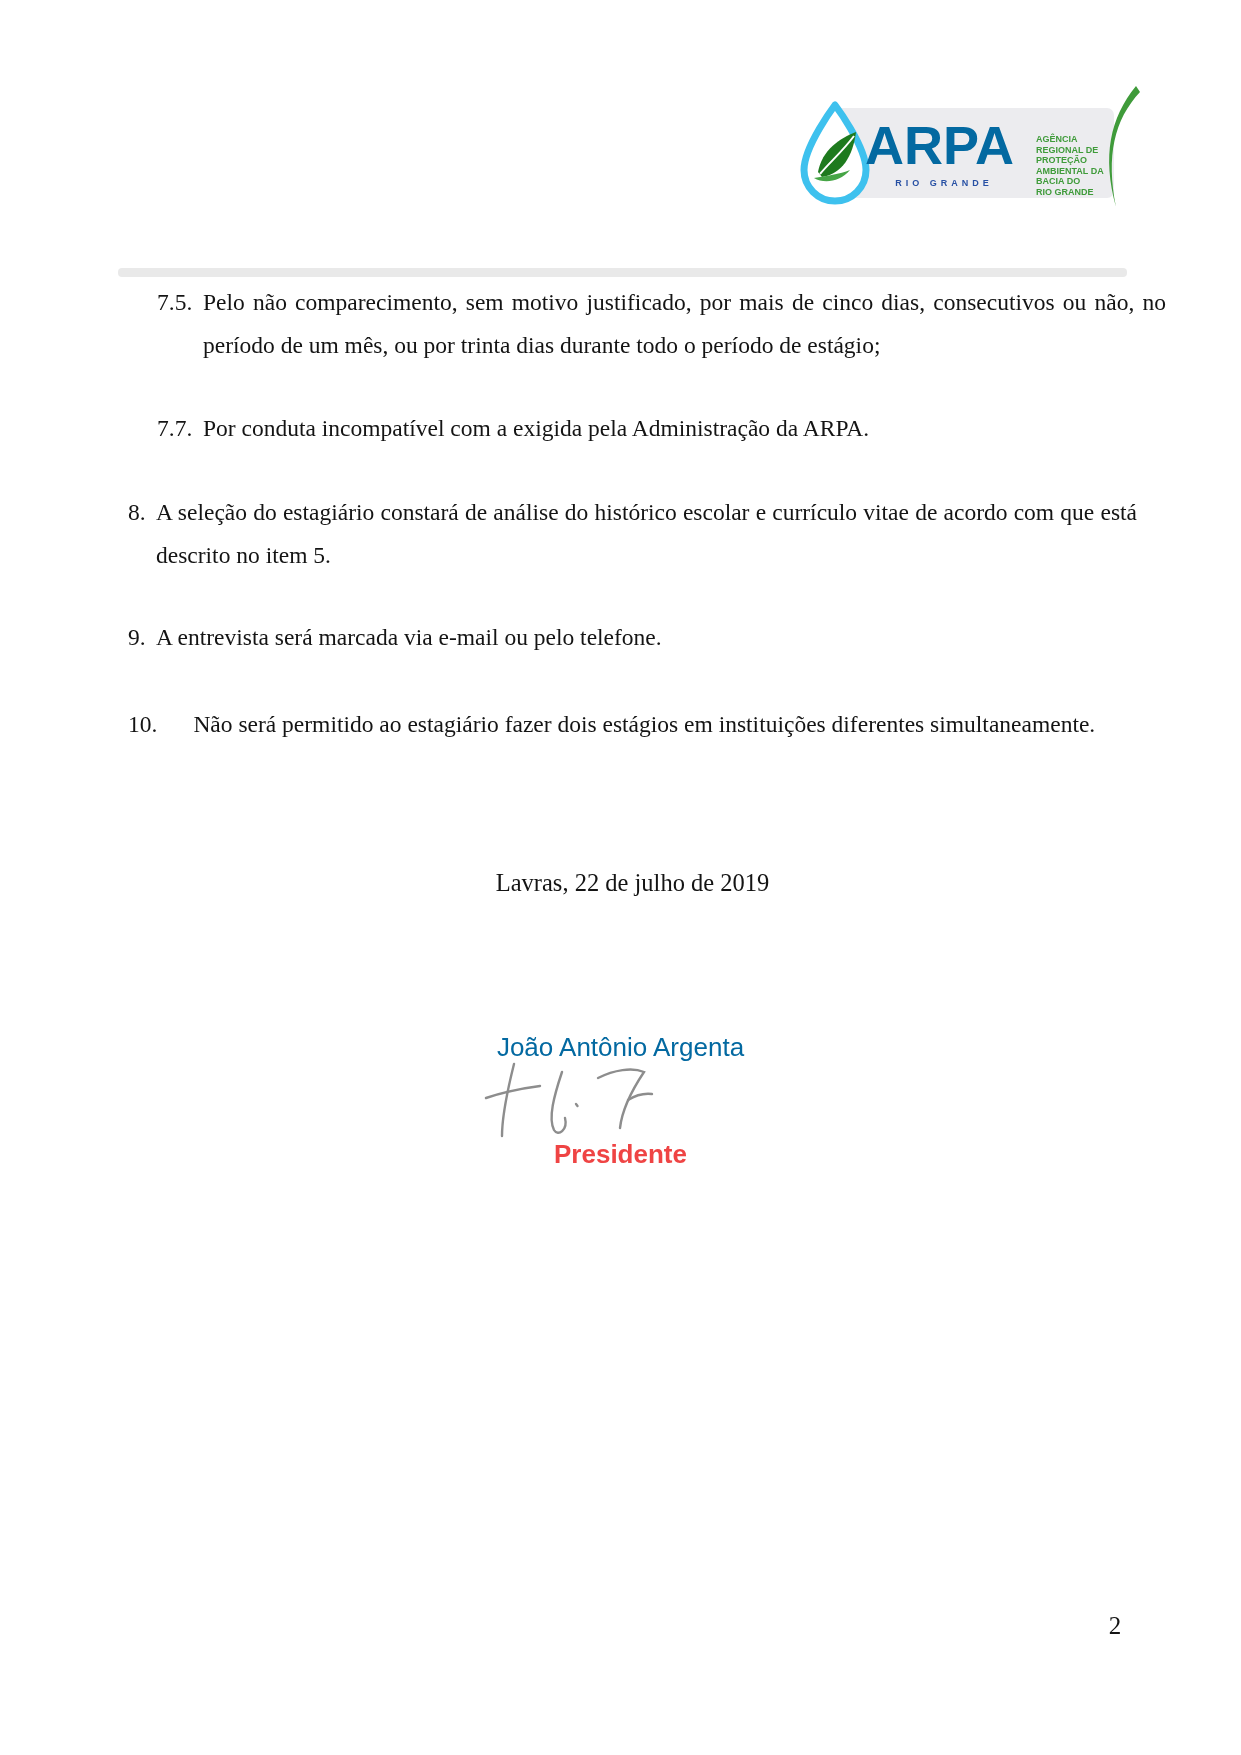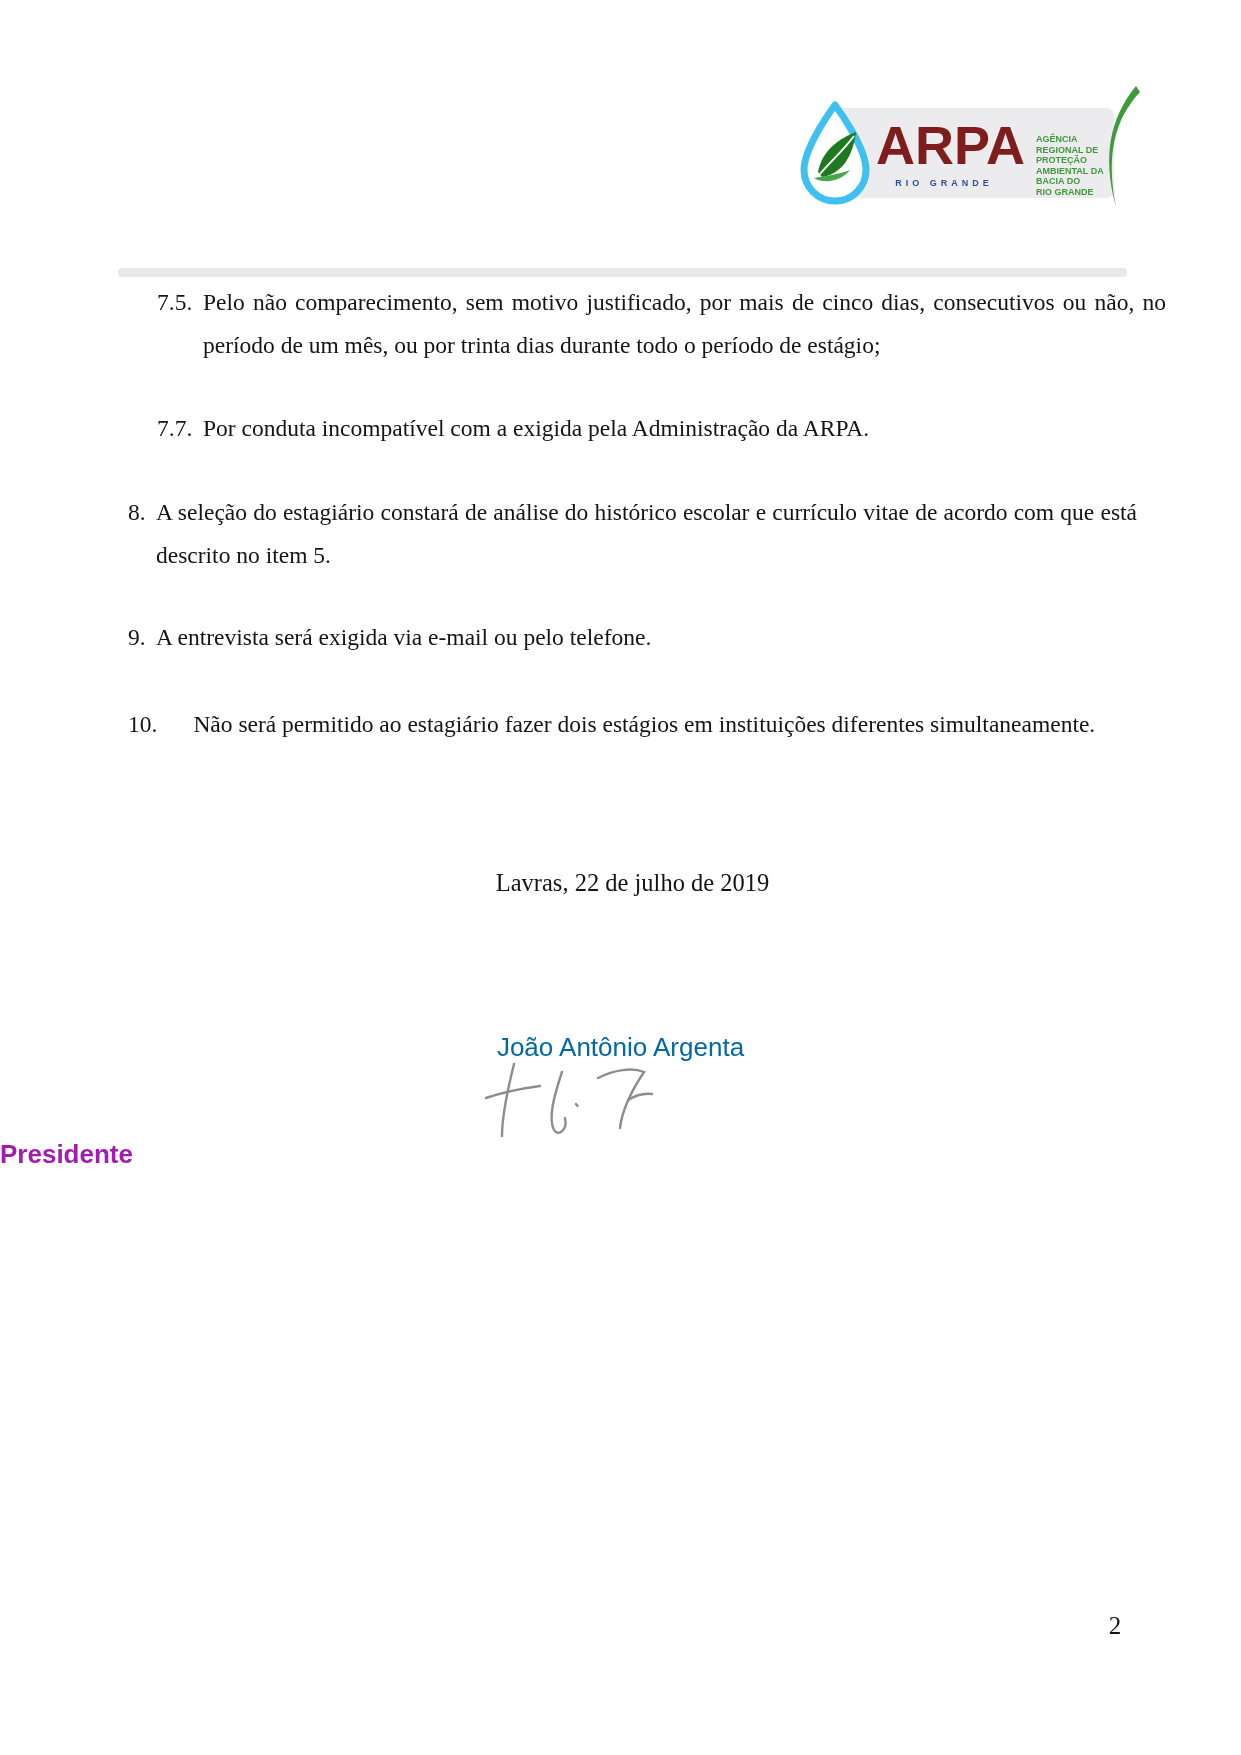--- a/index.html
+++ b/index.html
@@ -12,24 +12,24 @@
     overflow:hidden;
   }
   
   .logo{position:absolute;left:796px;top:84px;width:344px;height:125px;}
   .logo-panel{
     position:absolute;left:36px;top:24px;width:282px;height:90px;
     background:#ececef;border-radius:7px;
   }
   .logo-drop{position:absolute;left:0;top:16px;width:78px;height:106px;}
   .logo-wordmark{
-    position:absolute;left:80px;top:36px;width:148px;height:50px;
+    position:absolute;left:69px;top:36px;width:148px;height:50px;
     font-family:"Liberation Sans", sans-serif;font-weight:bold;
     font-size:54px;line-height:50px;letter-spacing:0px;
-    color:#7f1d1d;text-align:center;
+    color:#0369a1;text-align:center;
   }
   .logo-subtitle{
     position:absolute;left:78px;top:94px;width:140px;
     font-family:"Liberation Sans", sans-serif;font-weight:bold;
     font-size:9px;letter-spacing:4px;color:#2750a4;text-align:center;
   }
   .logo-agency{
     position:absolute;left:240px;top:50px;width:80px;
     font-family:"Liberation Sans", sans-serif;font-weight:bold;
     font-size:9px;line-height:10.5px;color:#3f9b3a;
@@ -61,21 +61,21 @@
   
   .sig-scribble{position:absolute;left:480px;top:1058px;width:190px;height:84px;}
   .sig-name{
     position:absolute;left:0;top:1029px;width:1241px;
     font-family:Liberation Sans, sans-serif;
     font-size:26px;line-height:36px;color:#0369a1;text-align:center;
   }
   .sig-title{
     position:absolute;left:0;top:1136px;width:1241px;
     font-family:"Liberation Sans", sans-serif;font-weight:bold;
-    font-size:26px;line-height:36px;color:#a21caf;text-align:left;
+    font-size:26px;line-height:36px;color:#ef4444;text-align:center;
   }
   .page-number{
     position:absolute;left:1090px;top:1612px;width:50px;
     font-size:25px;text-align:center;
   }
 </style>
 </head>
 <body>
 
 <div class="page">
@@ -121,21 +121,21 @@
     <span class="itm-text">Por conduta incompatível com a exigida pela Administração da ARPA.</span>
   </div>
 
   <div class="doc-item main-item" style="top:491px;">
     <span class="itm-num">8.</span>
     <span class="itm-text">A seleção do estagiário constará de análise do histórico escolar e currículo vitae de acordo com que está descrito no item 5.</span>
   </div>
 
   <div class="doc-item main-item" style="top:616px;">
     <span class="itm-num">9.</span>
-    <span class="itm-text">A entrevista será exigida via e-mail ou pelo telefone.</span>
+    <span class="itm-text">A entrevista será marcada via e-mail ou pelo telefone.</span>
   </div>
 
   <div class="doc-item main-item" style="top:703px;gap:36px;">
     <span class="itm-num">10.</span>
     <span class="itm-text">Não será permitido ao estagiário fazer dois estágios em instituições diferentes simultaneamente.</span>
   </div>
 
   <div class="dateline">Lavras, 22 de julho de 2019</div>
 
   <svg class="sig-scribble" viewBox="0 0 190 84" xmlns="http://www.w3.org/2000/svg">

